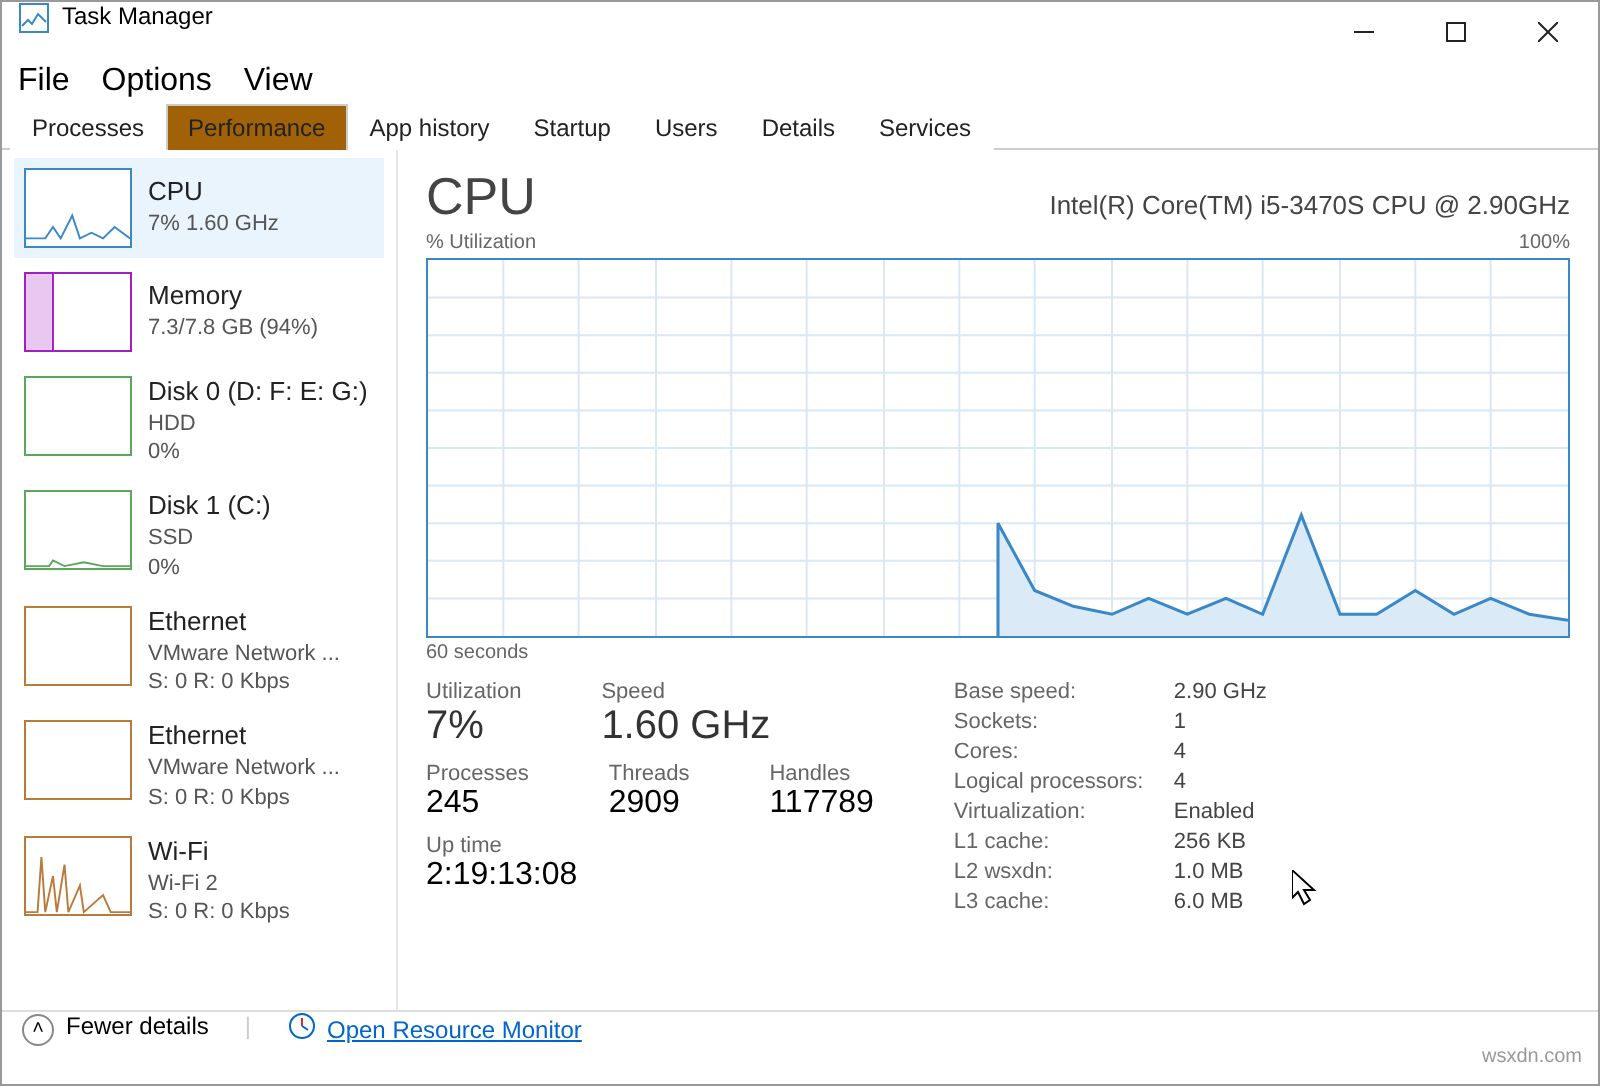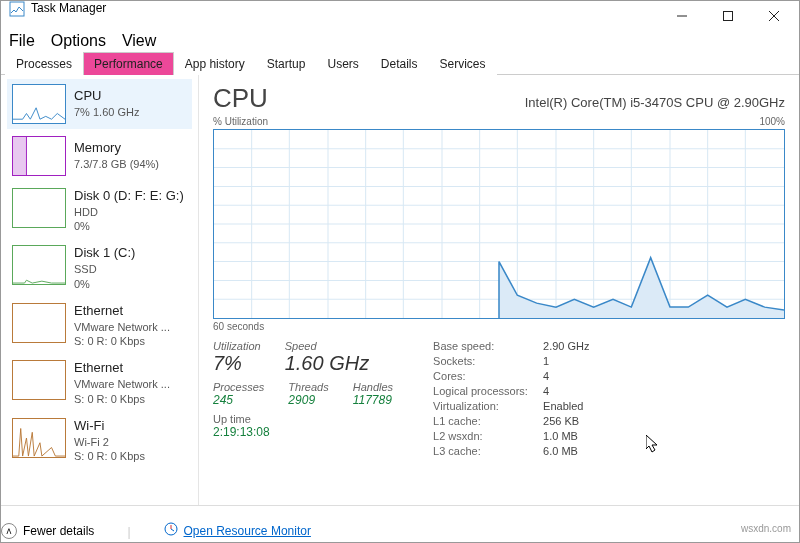--- a/index.html
+++ b/index.html
@@ -5,47 +5,47 @@
 *{box-sizing:border-box;margin:0;padding:0;font-family:"Segoe UI",Arial,sans-serif;}
 body{background:#fff;width:800px;height:543px;overflow:hidden;position:relative;border:1px solid #999;}
 .titlebar{height:30px;display:flex;align-items:flex-start;padding:0 2px;font-size:12px;}
 .titlebar .icon{width:16px;height:16px;margin:0 6px;}
 .titlebar .title{flex:0 0 auto;}
 .titlebar .spacer{flex:1;}
 .winbtn{width:46px;height:30px;display:flex;align-items:center;justify-content:center;}
 .menubar{height:20px;display:flex;align-items:center;font-size:16px;padding-left:8px;gap:16px;}
 .tabs{height:24px;display:flex;align-items:flex-end;font-size:12px;border-bottom:1px solid #ccc;padding-left:4px;}
 .tab{padding:4px 10px;border:1px solid transparent;border-bottom:none;position:relative;top:1px;background:#fff;color:#222;}
-.tab.active{border-color:#ccc;background:#ec4899;}
+.tab.active{border-color:#ccc;background:#a16207;}
 .content{display:flex;height:430px;}
 .sidebar{width:198px;border-right:1px solid #e5e5e5;overflow-y:auto;padding:4px 6px;}
 .side-item{display:flex;gap:8px;padding:4px;border:1px solid transparent;margin-bottom:2px;}
 .side-item.selected{background:#eaf4fd;}
 .thumb{width:54px;height:40px;border:1px solid;background:#fff;position:relative;flex-shrink:0;}
 .thumb svg{width:100%;height:100%;display:block;}
 .side-txt{display:flex;flex-direction:column;justify-content:center;font-size:11px;line-height:1.3;overflow:hidden;}
 .side-txt .name{font-size:13px;color:#222;white-space:nowrap;overflow:hidden;text-overflow:ellipsis;}
 .side-txt .sub{color:#555;white-space:nowrap;overflow:hidden;text-overflow:ellipsis;}
 .main{flex:1;padding:8px 14px;}
 .hdr{display:flex;align-items:baseline;justify-content:space-between;}
 .hdr h1{font-size:26px;font-weight:400;color:#444;}
 .hdr .model{font-size:13px;color:#444;}
 .chart-labels{display:flex;justify-content:space-between;font-size:10px;color:#666;margin-top:2px;}
 .chart{border:1px solid #3a88c8;height:190px;position:relative;margin-top:2px;}
 .chart svg{width:100%;height:100%;display:block;}
 .chart-bottom-label{font-size:10px;color:#666;margin-top:2px;}
 .stats{display:flex;gap:40px;margin-top:8px;font-size:12px;}
 .statcol{display:flex;flex-direction:column;gap:6px;}
-.statgroup{display:flex;gap:24px;font-style:italic;}
+.statgroup{display:flex;gap:40px;}
 .stat .lbl{font-size:11px;color:#666;}
 .stat .val{font-size:20px;color:#333;}
-.stat .valm{font-size:12px;color:#15803d;}
+.stat .valm{font-size:16px;color:#000000;}
 .kv{display:flex;gap:0;font-size:11px;color:#444;}
 .kv .k{width:110px;color:#666;}
-.footer{height:34px;border-top:1px solid #ddd;display:flex;align-items:flex-end;padding:0 0;font-size:12px;gap:33px;}
+.footer{height:34px;border-top:1px solid #ddd;display:flex;align-items:flex-start;padding:0 10px;font-size:12px;gap:18px;}
 .footer .link{color:#0066cc;text-decoration:underline;}
 .chevcircle{width:16px;height:16px;border:1px solid #888;border-radius:50%;display:inline-flex;align-items:center;justify-content:center;margin-right:6px;font-size:10px;}
 .watermark{position:absolute;bottom:8px;right:8px;font-size:10px;color:#999;}
 </style>
 </head>
 <body>
 
 <div class="titlebar">
   <span class="icon">
     <svg viewBox="0 0 16 16">

